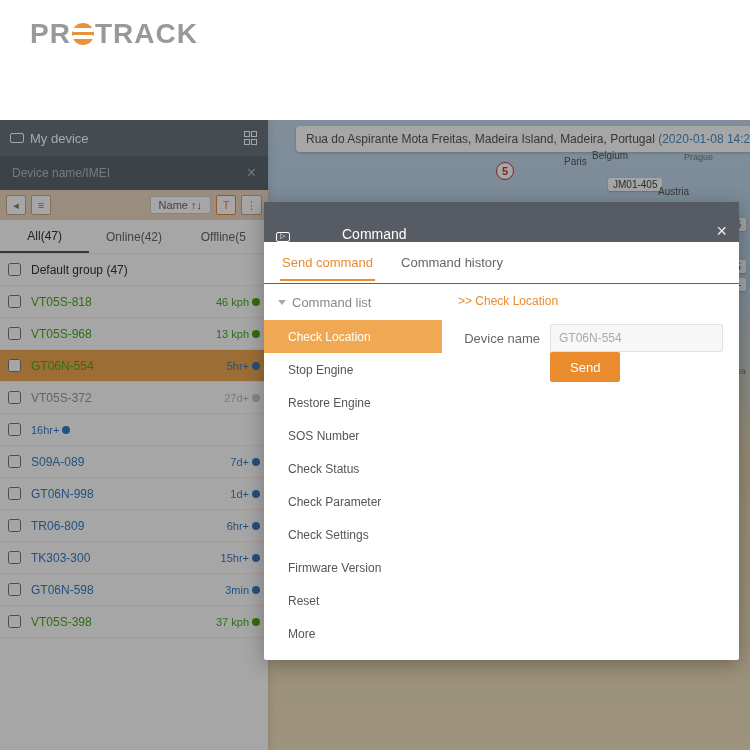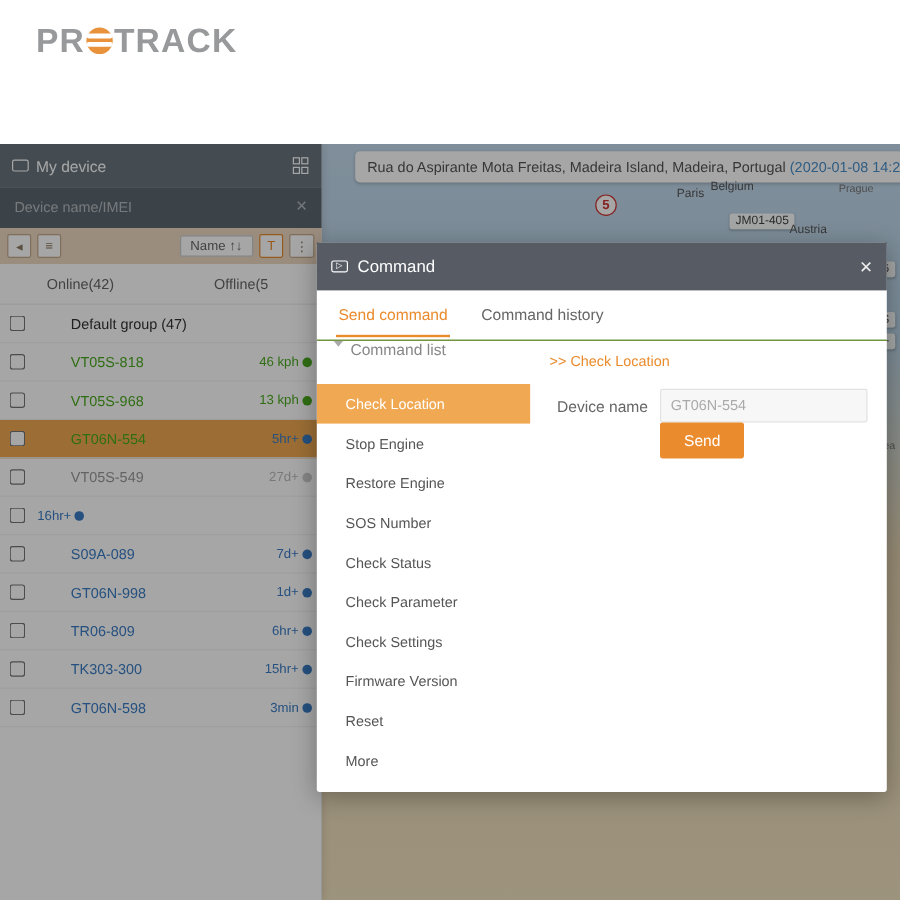--- a/index.html
+++ b/index.html
@@ -32,58 +32,58 @@
     .tb-sort { background: #fff; border: 1px solid #ccc; border-radius: 2px; padding: 2px 8px; font-size: 11px; color: #666; cursor: pointer; }
     
     .tabs { height: 34px; display: flex; border-bottom: 1px solid #eee; }
     .tabs div { flex: 1; display: flex; align-items: center; justify-content: center; color: #666; font-size: 12px; cursor: pointer; }
     .tabs div.active { color: #333; border-bottom: 2px solid #555; }
     
     .dev-list { }
     .dev-row { height: 32px; display: flex; align-items: center; padding: 0 8px; border-bottom: 1px solid #f3f3f3; gap: 6px; cursor: pointer; }
     .dev-row.sel { background: #f0a952; }
     .dev-row input[type=checkbox] { margin-right: 4px; }
-    .dev-name { flex: 1; font-size: 12px; margin-left: 28px; }
+    .dev-name { flex: 1; font-size: 12px; }
     .dev-name.grp { color: #333; }
     .dev-name.green { color: #4aaa1f; }
     .dev-name.gray { color: #999; }
     .dev-name.blue { color: #3a7cc4; }
     .dev-status { font-size: 11px; display: flex; align-items: center; gap: 3px; }
     .status-green { color: #4aaa1f; }
     .status-blue { color: #3a7cc4; }
     .status-gray { color: #bbb; }
     .dot { width: 8px; height: 8px; border-radius: 50%; display: inline-block; }
     .dot-green { background: #4aaa1f; }
     .dot-blue { background: #3a7cc4; }
     .dot-gray { background: #ccc; }
     
     .map { position: absolute; left: 268px; right: 0; top: 0; bottom: 0; background: linear-gradient(180deg, #c4dbed 0%, #b9d3e6 25%, #e7d5b1 55%, #f2e3c1 100%); }
     .addr-bubble { position: absolute; top: 6px; left: 28px; background: #fff; padding: 6px 10px; border-radius: 4px; font-size: 12px; color: #555; box-shadow: 0 1px 3px rgba(0,0,0,0.2); white-space: nowrap; }
     .addr-ts { color: #4a8fc9; }
     .map-marker { position: absolute; width: 18px; height: 18px; border: 1px solid #c33; background: #fff; color: #c33; border-radius: 50%; display: flex; align-items: center; justify-content: center; font-size: 11px; font-weight: bold; }
     .map-label { position: absolute; background: rgba(255,255,255,0.95); padding: 1px 5px; font-size: 10px; color: #444; border-radius: 2px; box-shadow: 0 1px 2px rgba(0,0,0,0.2); }
     .city { position: absolute; font-size: 10px; color: #555; }
     .city.cap { font-weight: normal; }
-    .city.small { font-size: 9px; color: #777; margin-left: 15px; }
+    .city.small { font-size: 9px; color: #777; }
     
     .modal-backdrop { position: absolute; inset: 0; background: rgba(0,0,0,0.35); }
     .modal { position: absolute; left: 264px; top: 202px; width: 475px; height: 458px; background: #fff; box-shadow: 0 4px 20px rgba(0,0,0,0.3); border-radius: 2px; display: flex; flex-direction: column; }
-    .m-header { background: #565b64; height: 40px; color: #fff; display: flex; align-items: center; padding: 0 12px; font-size: 14px; }
+    .m-header { background: #565b64; height: 40px; color: #fff; display: flex; align-items: flex-end; padding: 0 12px; font-size: 14px; gap: 44px; }
     .cmd-icon { margin-right: 8px; width: 14px; height: 10px; border: 1px solid #fff; border-radius: 2px; position: relative; }
     .cmd-icon::after { content: '▷'; position: absolute; font-size: 7px; left: 3px; top: -1px; }
     .m-close { margin-left: auto; cursor: pointer; font-size: 18px; color: #eee; }
     
     .m-tabs { height: 42px; display: flex; align-items: center; border-bottom: 1px solid #4d7c0f; padding: 0 18px; gap: 28px; }
     .m-tab { font-size: 13px; color: #666; cursor: pointer; padding: 10px 0; position: relative; }
     .m-tab.active { color: #ea8b2d; }
     .m-tab.active::after { content: ''; position: absolute; left: -2px; right: -2px; bottom: -1px; height: 2px; background: #ea8b2d; }
     
     .m-body { flex: 1; display: flex; overflow: hidden; }
     .cmd-panel { width: 183px; display: flex; flex-direction: column; }
-    .cmd-list-title { height: 36px; display: flex; align-items: flex-start; color: #888; padding: 0 14px; font-size: 13px; gap: 6px; }
+    .cmd-list-title { height: 36px; display: flex; align-items: center; color: #888; padding: 0 14px; font-size: 13px; gap: 6px; }
     .tri-down { width: 0; height: 0; border-left: 4px solid transparent; border-right: 4px solid transparent; border-top: 5px solid #aaa; }
     .cmd-list { flex: 1; overflow-y: auto; }
     .cmd-item { height: 33px; display: flex; align-items: center; padding: 0 24px; color: #555; font-size: 12px; cursor: pointer; }
     .cmd-item.active { background: #f0a952; color: #fff; }
     
     .form-panel { flex: 1; padding: 10px 16px; }
     .crumb { color: #ea8b2d; font-size: 12px; margin-bottom: 16px; }
     .field-row { display: flex; align-items: center; gap: 10px; }
     .field-label { width: 82px; color: #666; font-size: 13px; text-align: right; }
     .field-input { flex: 1; height: 28px; border: 1px solid #e2e2e2; background: #f7f7f7; color: #aaa; padding: 0 8px; font-size: 12px; border-radius: 2px; }
@@ -137,20 +137,21 @@
     </div>
     <div class="toolbar">
       <span class="tb-btn">◂</span>
       <span class="tb-btn">≡</span>
       <span class="tb-spacer"></span>
       <span class="tb-sort">Name ↑↓</span>
       <span class="tb-btn orange">T</span>
       <span class="tb-btn">⋮</span>
     </div>
     <div class="tabs">
+      <div class="active">All(47)</div>
       <div>Online(42)</div>
       <div>Offline(5</div>
     </div>
     <div class="dev-list" id="dev-list">
         <div class="dev-row">
           <input type="checkbox" style="">
           <span class="dev-name grp">Default group (47)</span>
         </div>
         <div class="dev-row">
           <input type="checkbox" style="">
@@ -162,21 +163,21 @@
           <span class="dev-name green">VT05S-968</span>
           <span class="dev-status status-green">13 kph <span class="dot dot-green"></span></span>
         </div>
         <div class="dev-row sel">
           <input type="checkbox" style="">
           <span class="dev-name green">GT06N-554</span>
           <span class="dev-status status-blue">5hr+ <span class="dot dot-blue"></span></span>
         </div>
         <div class="dev-row">
           <input type="checkbox" style="">
-          <span class="dev-name gray">VT05S-549</span>
+          <span class="dev-name gray">VT05S-372</span>
           <span class="dev-status status-gray">27d+ <span class="dot dot-gray"></span></span>
         </div>
         <div class="dev-row">
           <input type="checkbox" style="">
           <span class="dev-status status-blue">16hr+ <span class="dot dot-blue"></span></span>
         </div>
         <div class="dev-row">
           <input type="checkbox" style="">
           <span class="dev-name blue">S09A-089</span>
           <span class="dev-status status-blue">7d+ <span class="dot dot-blue"></span></span>
@@ -193,20 +194,25 @@
         </div>
         <div class="dev-row">
           <input type="checkbox" style="">
           <span class="dev-name blue">TK303-300</span>
           <span class="dev-status status-blue">15hr+ <span class="dot dot-blue"></span></span>
         </div>
         <div class="dev-row">
           <input type="checkbox" style="">
           <span class="dev-name blue">GT06N-598</span>
           <span class="dev-status status-blue">3min <span class="dot dot-blue"></span></span>
+        </div>
+        <div class="dev-row">
+          <input type="checkbox" style="">
+          <span class="dev-name green">VT05S-398</span>
+          <span class="dev-status status-green">37 kph <span class="dot dot-green"></span></span>
         </div>
       </div>
   </div>
 
   <div class="modal-backdrop"></div>
 
 </div>
 
 <div class="modal">
   <div class="m-header">

